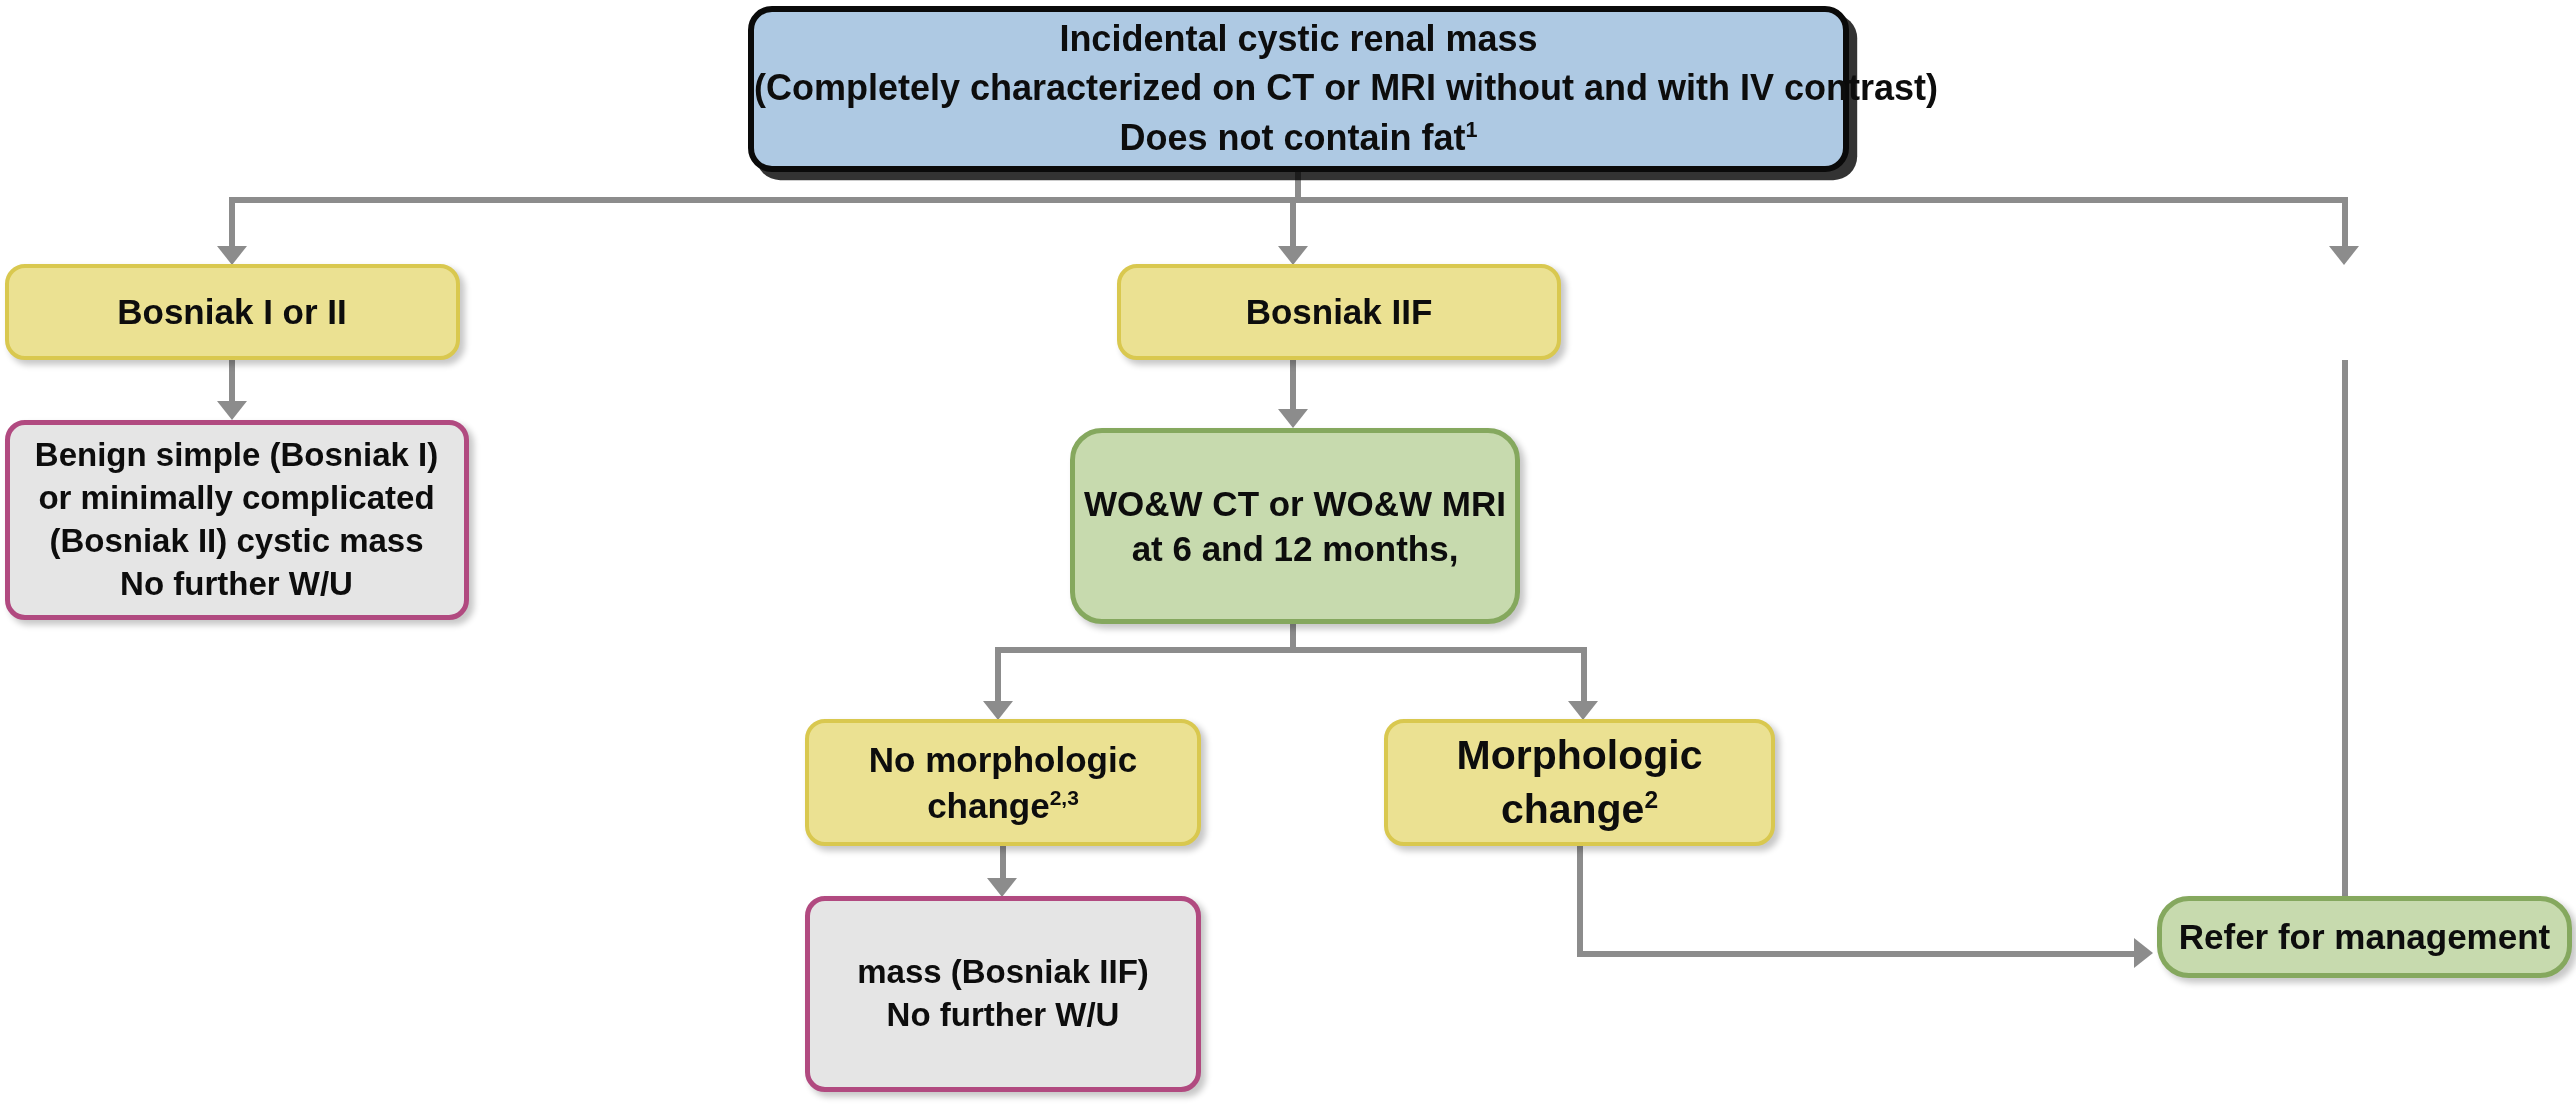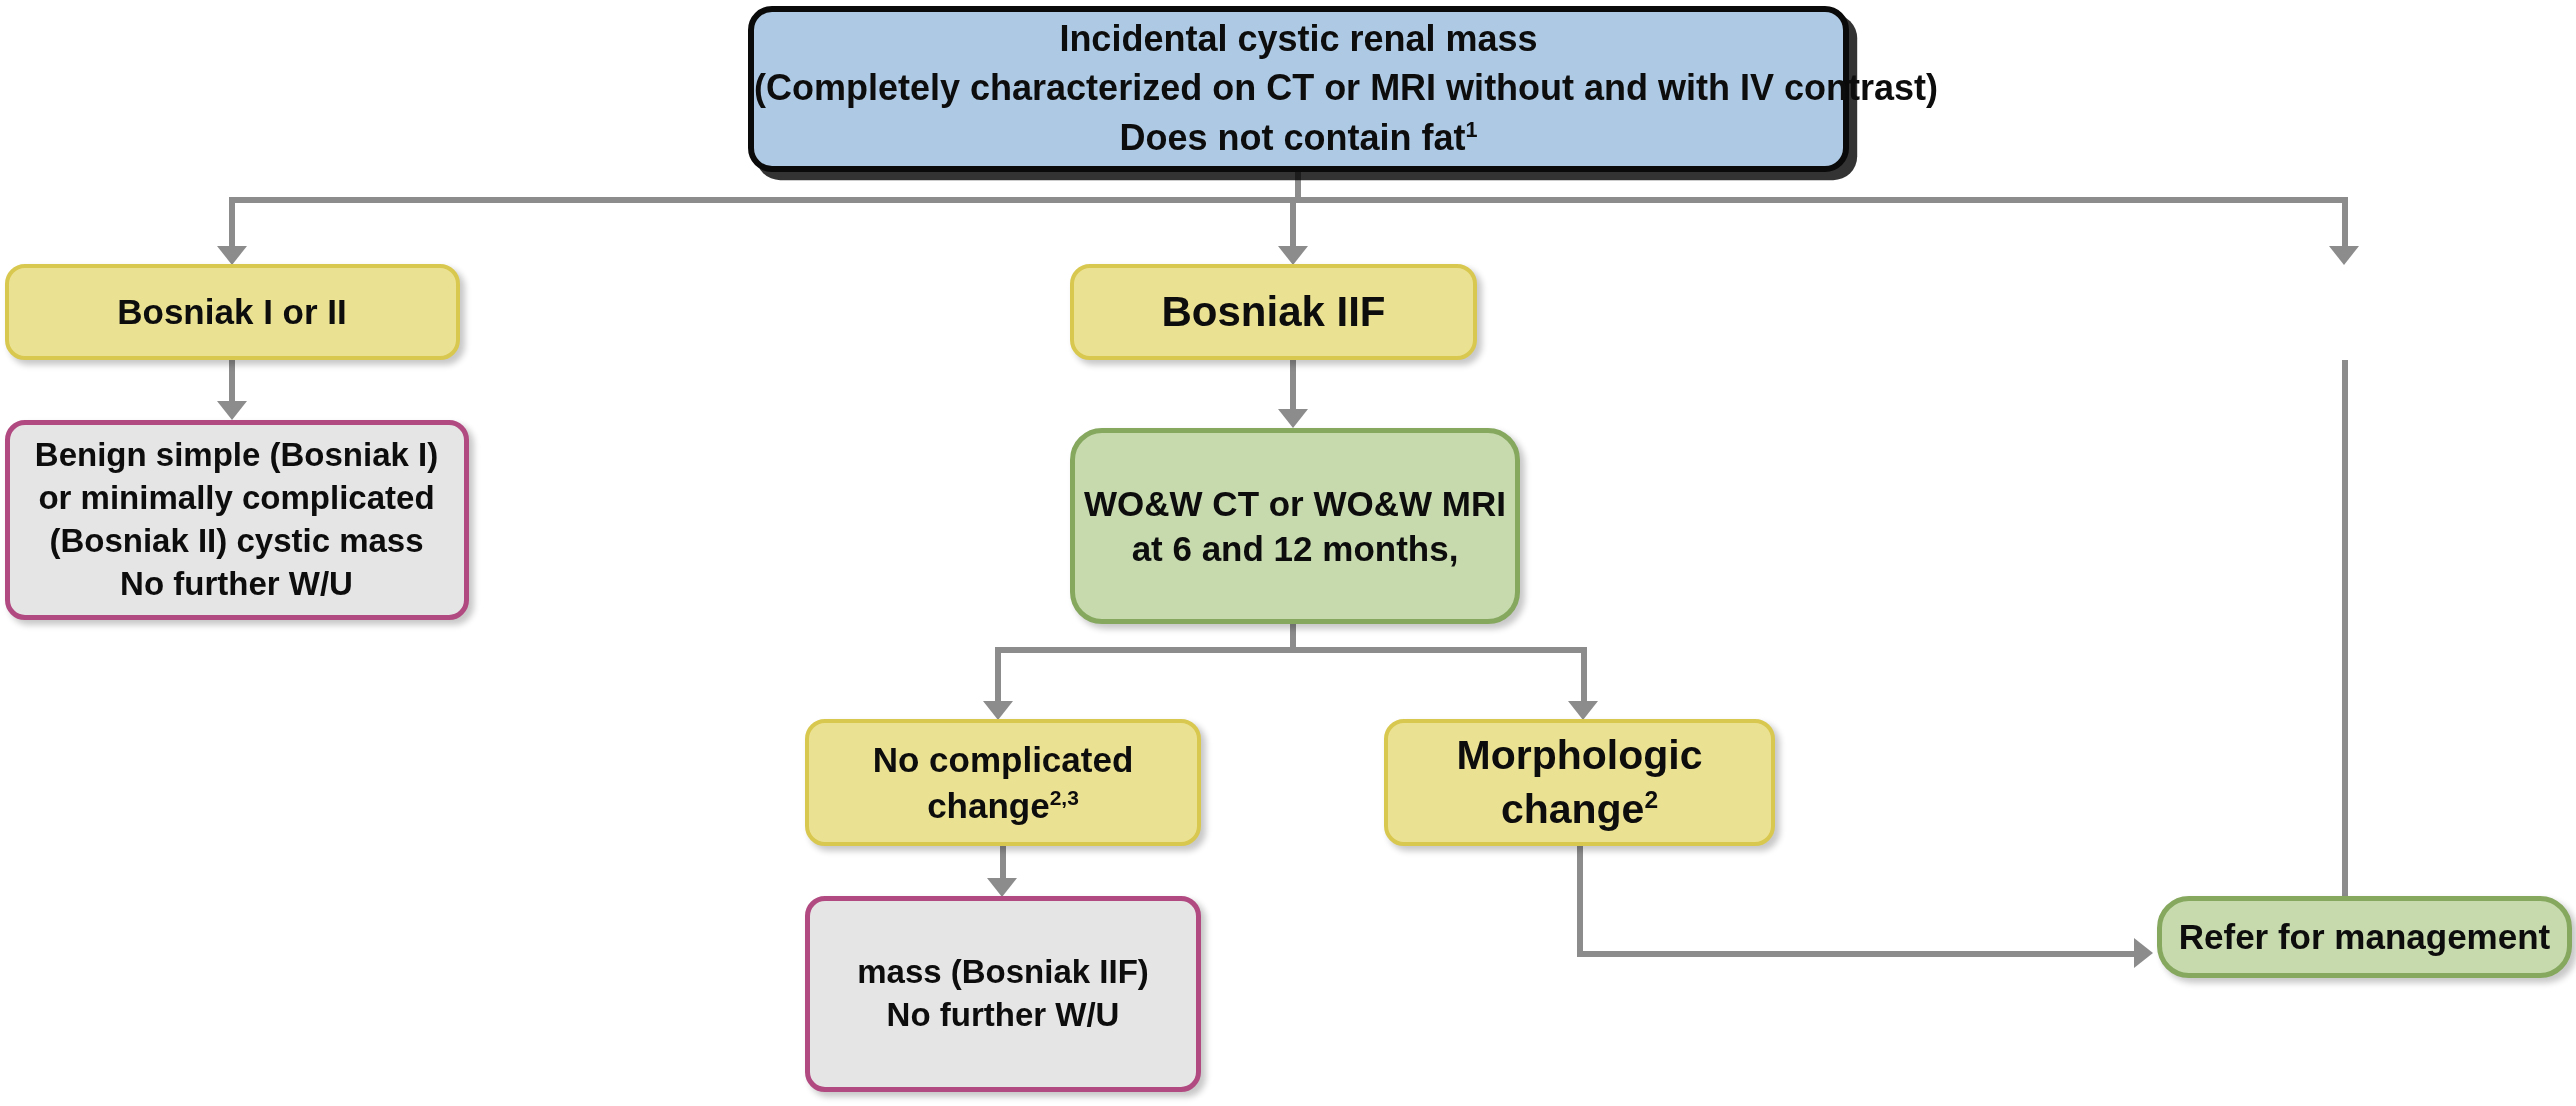--- a/index.html
+++ b/index.html
@@ -39,21 +39,21 @@
   .n-root .ln{margin:2.7px 0;}
 
   
   .yellow{
     background:#ebe192;
     border:4.5px solid #d9c84f;
     border-radius:20px;
     box-shadow:4.5px 4.5px 6.4px rgba(0,0,0,0.22);
   }
   .n-b12{ left:4.5px;  top:264px; width:455px; height:96px; font-size:35px; }
-  .n-b2f{ left:1070px;top:264px; width:407px; height:96px; font-size:42px; }
+  .n-b2f{ left:1117px;top:264px; width:444px; height:96px; font-size:35px; }
   .n-b34{ left:2121px;top:264px; width:450px; height:96px; font-size:35px; }
   .n-nochange{ left:805px; top:719px; width:396px; height:127px; font-size:35px; }
   .n-change{  left:1384px;top:719px; width:391px; height:127px; font-size:41px; }
 
   
   .pink{
     background:#e5e5e5;
     border:5.5px solid #b14a80;
     border-radius:20px;
     box-shadow:4.5px 4.5px 6.4px rgba(0,0,0,0.22);
@@ -165,21 +165,21 @@
 
   <div class="node green n-wow">
     <div class="txt">
       <span class="ln">WO&amp;W CT or WO&amp;W MRI</span>
       <span class="ln">at 6 and 12 months,</span>
     </div>
   </div>
 
   <div class="node yellow n-nochange">
     <div class="txt">
-      <span class="ln">No complicated</span>
+      <span class="ln">No morphologic</span>
       <span class="ln"><span>change</span><sup>2,3</sup></span>
     </div>
   </div>
 
   <div class="node yellow n-change">
     <div class="txt">
       <span class="ln">Morphologic</span>
       <span class="ln"><span>change</span><sup>2</sup></span>
     </div>
   </div>

